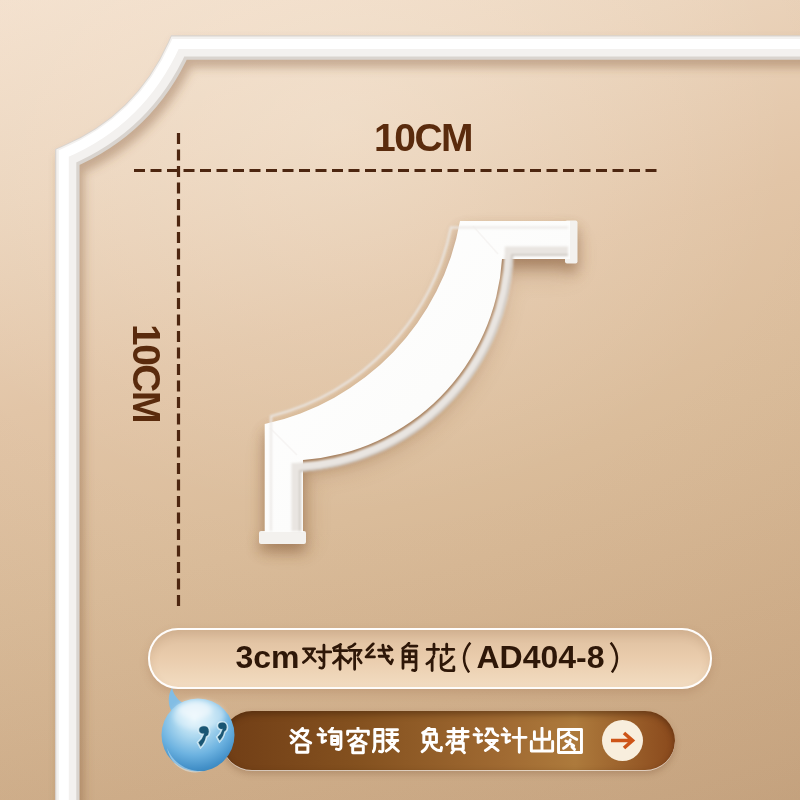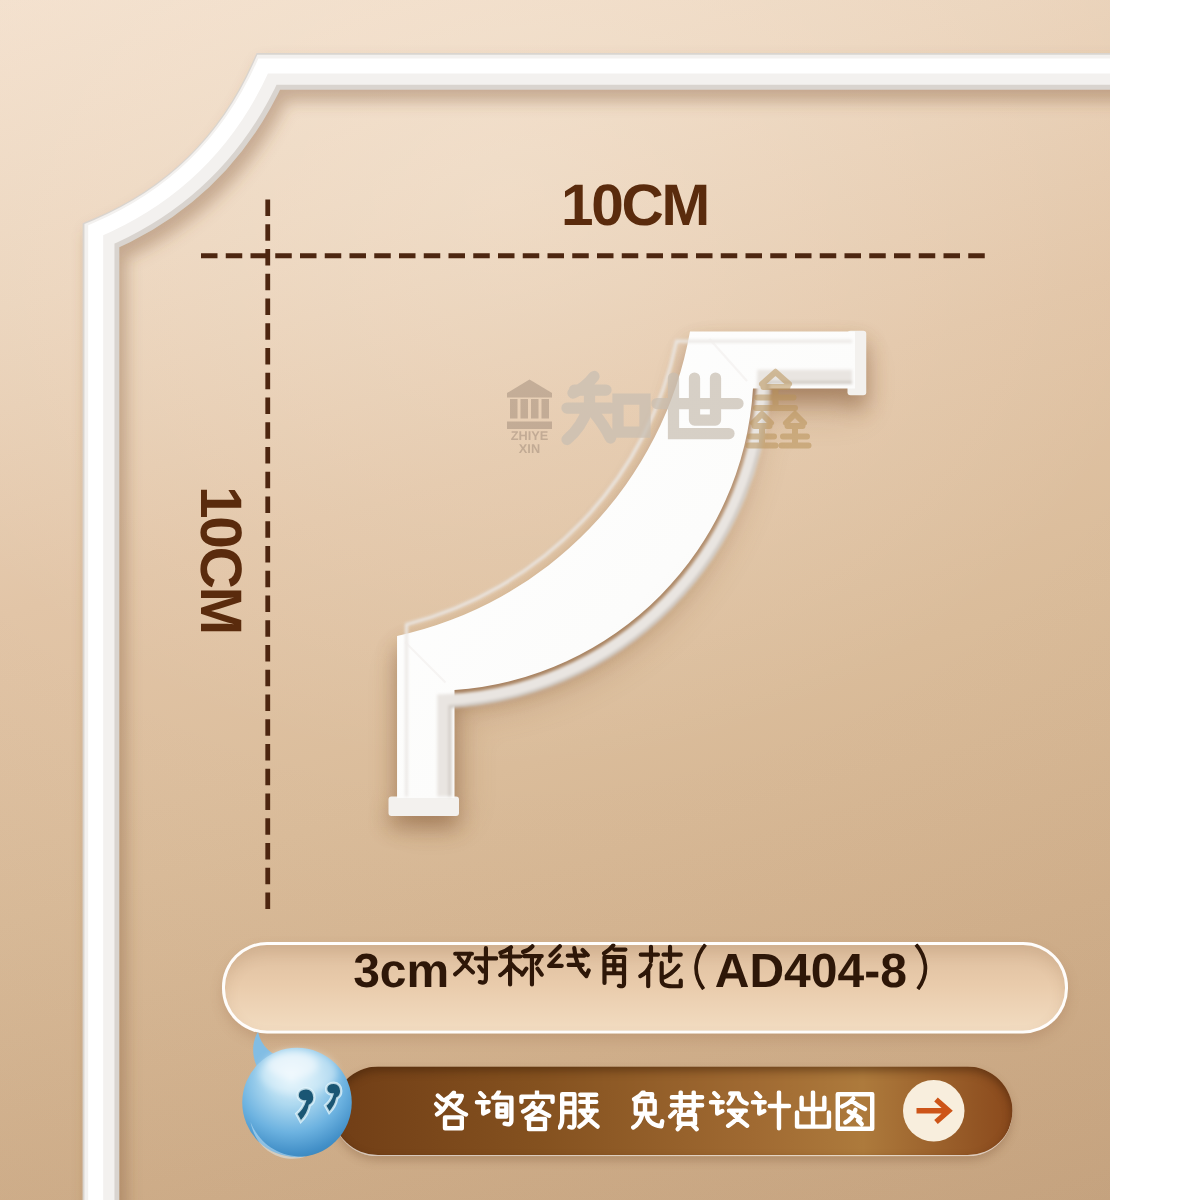--- a/index.html
+++ b/index.html
@@ -1,16 +1,16 @@
 <!DOCTYPE html>
 <html><head>
 <meta charset="utf-8">
 <style>
 html,body{margin:0;padding:0;}
-#page{position:relative;width:740px;height:800px;overflow:hidden;
+#page{position:relative;width:800px;height:800px;overflow:hidden;
  background:linear-gradient(163deg,#f3e0cd 0%,#ebd4bc 20%,#e2c5a7 40%,#dabc9a 60%,#d2b18d 80%,#caa884 100%);
  font-family:"Liberation Sans", sans-serif;}
 .abs{position:absolute;}
 .dimtext{font-weight:bold;font-size:39px;color:#5a2b0d;letter-spacing:-1.5px;}
 .cjk{display:inline-block;vertical-align:-4px;}
 </style>
 </head>
 <body>
 <div id="page">
 
@@ -129,56 +129,27 @@
 
   <path d="M 473 226 L 498 254" stroke="#f1efec" stroke-width="1.5" fill="none" opacity="0.6"></path>
 
   <path d="M 270 428 L 297 455" stroke="#f1efec" stroke-width="1.5" fill="none" opacity="0.6"></path>
 </svg>
 
 <div class="abs dimtext" style="left:374px;top:116px;">10CM</div>
 
 <div class="abs dimtext" style="left:146px;top:373px;transform:translate(-50%,-50%) rotate(90deg);">10CM</div>
 
-<div class="abs" style="left:334px;top:243px;width:250px;height:60px;">
-  <svg width="250" height="60" viewBox="0 0 250 60">
-
-    <g fill="rgba(140,120,105,0.40)">
-      <path d="M19 10 L34 19 V22 H4 V19 Z"></path>
-      <rect x="6" y="23" width="5" height="13"></rect>
-          <rect x="13" y="23" width="5" height="13"></rect>
-          <rect x="20" y="23" width="5" height="13"></rect>
-          <rect x="27" y="23" width="5" height="13"></rect>
-      <rect x="4" y="38" width="30" height="5"></rect>
-      <text x="19" y="50" font-size="8.5" font-weight="bold" text-anchor="middle" font-family="Liberation Sans">ZHIYE</text>
-      <text x="19" y="59" font-size="8.5" font-weight="bold" text-anchor="middle" font-family="Liberation Sans">XIN</text>
-    </g>
-
-    <g stroke="rgba(200,190,178,0.72)" stroke-width="7.5" fill="none" stroke-linecap="round">
-      <path d="M62 8 C58 13 53 17 48 19 M49 17 H70 M44 29 H73 M59 17 V29 M58 29 C55 38 50 45 44 50 M61 31 C66 37 70 43 73 49 M78 23 H96 V45 H78 Z"></path>
-    </g>
-
-    <g stroke="rgba(200,190,178,0.72)" stroke-width="7.5" fill="none" stroke-linecap="round">
-      <path d="M104 26 H158 M115 9 V46 H152 M129 9 V37 M143 9 V37 M129 37 H143"></path>
-    </g>
-
-    <g stroke="rgba(184,146,88,0.55)" stroke-width="4" fill="none" stroke-linecap="round">
-      <path d="M183 5 L174 13 M183 5 L192 13 M175 15 H191 M171 22 H195 M183 15 V29 M170 29 H196"></path>
-      <path d="M174 33 L168 39 M174 33 L180 39 M169 41 H179 M166 48 H182 M174 41 V54 M165 54 H183"></path>
-      <path d="M196 33 L190 39 M196 33 L202 39 M191 41 H201 M188 48 H204 M196 41 V54 M187 54 H205"></path>
-    </g>
-  </svg>
-</div>
 
 <div class="abs" style="left:148px;top:628px;width:560px;height:57px;border-radius:30px;
  background:linear-gradient(180deg,#ddbe9e 0%,#e9cbab 45%,#f2dcc1 100%);
  border:2.5px solid rgba(255,255,255,0.95);box-shadow:0 4px 8px rgba(150,105,70,0.25), inset 0 5px 9px rgba(130,85,50,0.14);">
 </div>
 
-<div class="abs" style="left:150px;top:629px;width:560px;height:57px;display:flex;align-items:flex-start;justify-content:center;font-weight:bold;font-size:32px;color:#2e1708;letter-spacing:0px;white-space:nowrap;">
+<div class="abs" style="left:150px;top:629px;width:560px;height:57px;display:flex;align-items:center;justify-content:center;font-weight:bold;font-size:32px;color:#2e1708;letter-spacing:0px;white-space:nowrap;">
   <span style="margin-right:2px">3cm</span>
       <svg class="cjk" width="31" height="31" viewBox="0 0 100 100" style="color:#2e1708;stroke:#2e1708">
         <use href="#g_dui" stroke-width="9"></use>
       </svg>
       <svg class="cjk" width="31" height="31" viewBox="0 0 100 100" style="stroke:#2e1708">
         <use href="#g_cheng" stroke-width="9"></use>
       </svg>
       <svg class="cjk" width="31" height="31" viewBox="0 0 100 100" style="stroke:#2e1708">
         <use href="#g_xian" stroke-width="9"></use>
       </svg>

